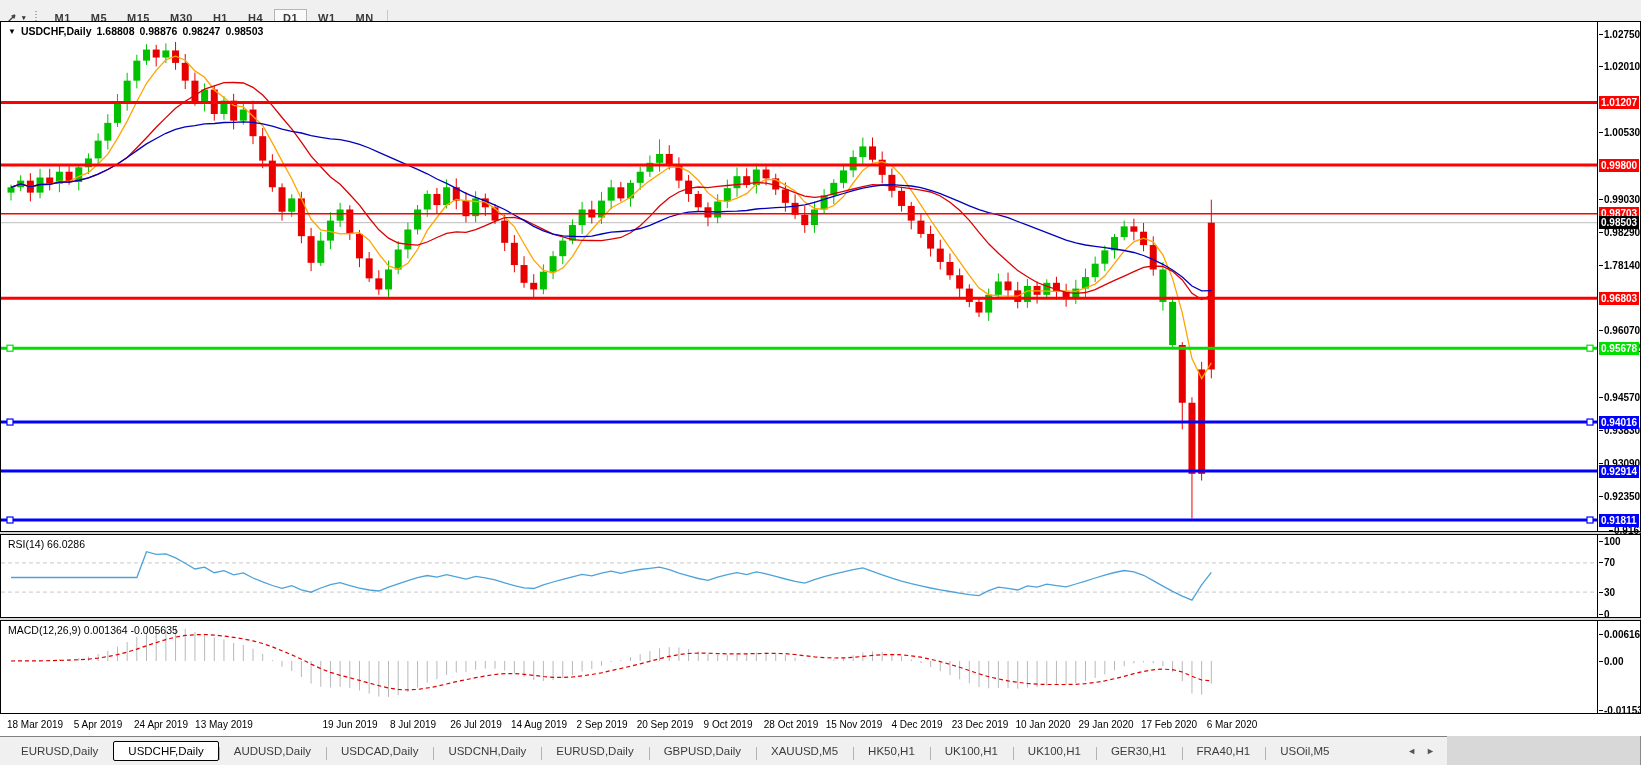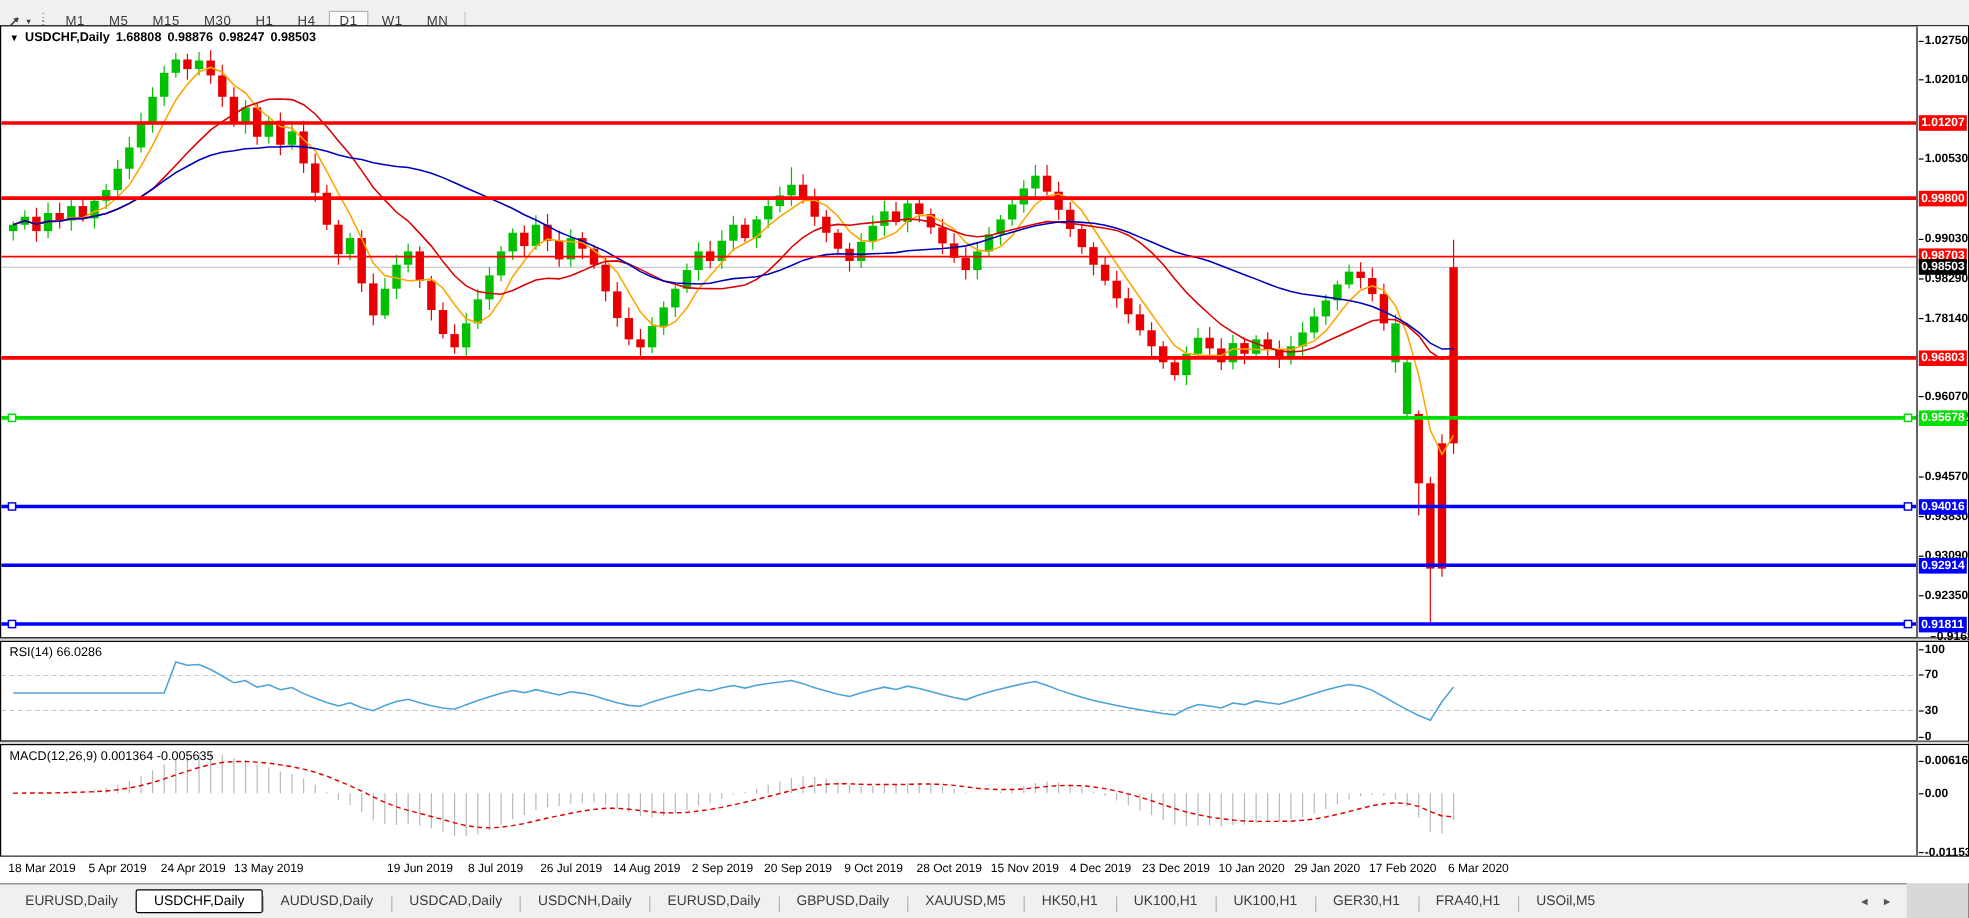--- a/index.html
+++ b/index.html
@@ -1,21 +1,21 @@
 <!DOCTYPE html>
 <html><head>
 <meta charset="utf-8">
 <style>
   * { margin:0; padding:0; box-sizing:border-box; }
   html,body { width:1641px; height:765px; overflow:hidden; background:#f0f0f0;
               font-family:"Liberation Sans", sans-serif; }
   
   .toolbar { position:absolute; top:0; left:0; width:1641px; height:37px;
              background:#f0f0f0; border-bottom:1px solid #9a9a9a;
-             display:flex; align-items:center; }
+             display:flex; align-items:center;font-weight:bold; }
   .tool-icon-wrap { display:flex; align-items:center; padding:0 4px; }
   .tool-caret { font-size:7px; color:#333; margin-left:3px; }
   .grip { width:5px; height:15px; margin:0 6px 0 4px;
           background-image:repeating-linear-gradient(#aaa 0 1px, transparent 1px 3px);
           background-size:2px 100%; background-repeat:no-repeat; background-position:1px 0; }
   .tf-btn { font-size:11px; color:#3a3a3a; padding:2px 8px; margin:0 1px;
             border:1px solid transparent; cursor:default; letter-spacing:0.5px; }
   .tf-btn.active { background:#fafafa; border:1px solid #b5b5b5; }
   .tb-sep { width:1px; height:16px; background:#c8c8c8; margin:0 3px; }
   
@@ -42,21 +42,21 @@
   .pane-label .tri { font-size:8px; }
   .ind-label { position:absolute; top:3px; left:7px;
                font:400 10.5px "Liberation Sans",sans-serif; color:#000; z-index:5; }
   
   #date-strip { position:absolute; top:693px; left:0; width:1641px; height:22px;
                 background:#fff; }
   .date-label { position:absolute; top:5px; transform:translateX(-50%);
                 font:400 10px "Liberation Sans",sans-serif; color:#000;
                 white-space:nowrap; }
   
-  #tab-bar { position:absolute; top:715px; left:0; width:1589px; height:29px;
+  #tab-bar { position:absolute; top:715px; left:0; width:1447px; height:29px;
              background:#f0f0f0; border-top:1px solid #808080;
              display:flex; align-items:center; padding-left:6px; }
   .chart-tab { font-size:11.5px; color:#3c3c3c; padding:3px 15px; cursor:default;
                white-space:nowrap; position:relative; }
   .chart-tab + .chart-tab::before { content:""; position:absolute; left:0; top:5px;
                width:1px; height:13px; background:#b4b4b4; }
   .chart-tab.active { background:#fff; border:1px solid #000; border-radius:2px;
                color:#000; padding:3px 14px; z-index:2; }
   .chart-tab.active::before { display:none; }
   .tab-arrows { margin-left:auto; margin-right:12px; display:flex; gap:10px;

